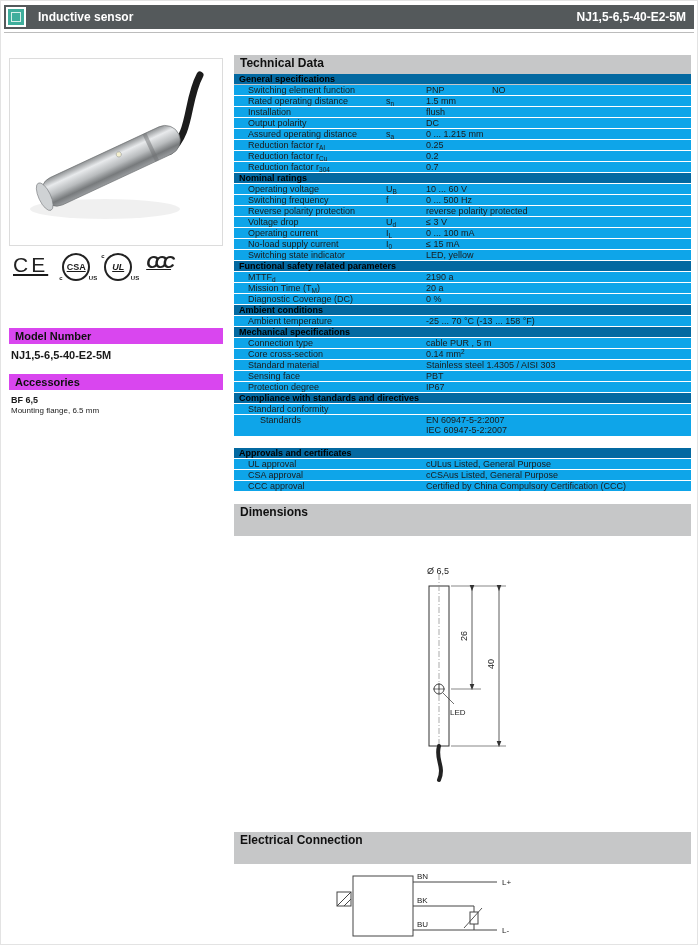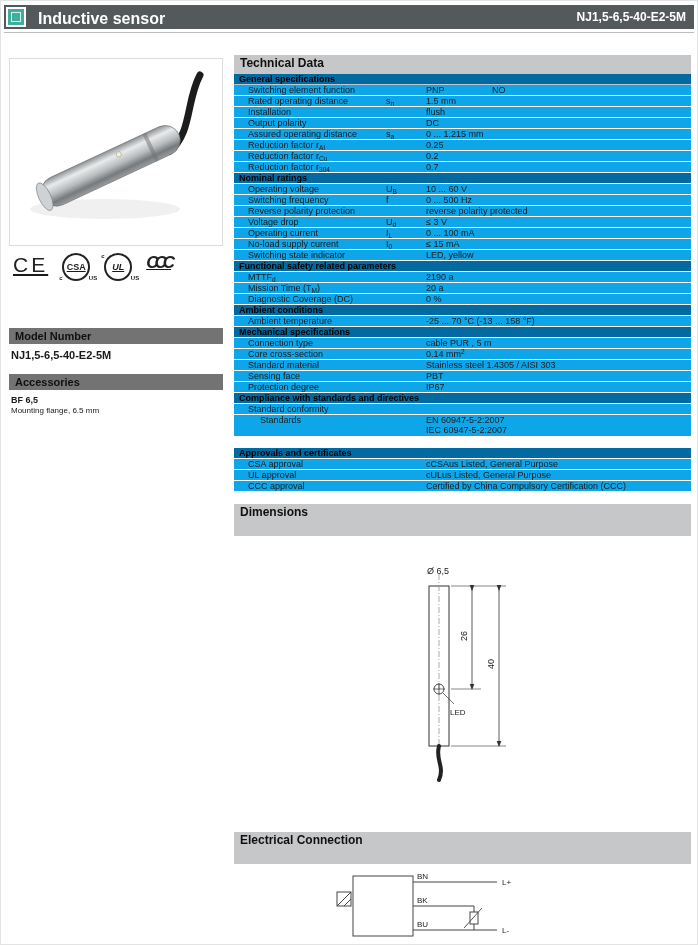--- a/index.html
+++ b/index.html
@@ -5,36 +5,36 @@
   html,body{margin:0;padding:0;background:#fff;}
   #page{position:relative;width:698px;height:945px;background:#ffffff;
         font-family:"Liberation Sans",sans-serif;color:#1a1a1a;overflow:hidden;
         border:1px solid #e3e3e3;box-sizing:border-box;}
 
   
   .topbar{position:absolute;left:3px;right:3px;top:4px;height:24px;background:#54595b;}
   .topbar-icon{position:absolute;left:2px;top:2px;width:20px;height:20px;background:#3fae9c;
                border:2px solid #fff;box-sizing:border-box;}
   .topbar-icon:after{content:"";position:absolute;left:3px;top:3px;right:3px;bottom:3px;border:1px solid #d6efe9;}
-  .topbar-title{position:absolute;left:34px;top:5px;color:#fff;font-weight:bold;font-size:16px;}
+  .topbar-title{position:absolute;left:34px;top:5px;color:#fff;font-weight:bold;font-size:12px;}
   .topbar-model{position:absolute;right:8px;top:5px;color:#fff;font-weight:bold;font-size:12px;}
   .toprule{position:absolute;left:3px;right:3px;top:31px;height:1px;background:#bcbcbc;}
 
   
   .photo{position:absolute;left:8px;top:57px;width:214px;height:188px;border:1px solid #dcdcdc;
          box-sizing:border-box;background:#fff;}
   .certs{position:absolute;left:12px;top:252px;width:210px;height:46px;display:flex;gap:14px;text-decoration:underline;}
   .ce-mark{font-size:21px;letter-spacing:3px;color:#222;}
   .circle-logo{position:relative;width:28px;height:28px;border:2px solid #222;border-radius:50%;
                display:flex;align-items:center;justify-content:center;box-sizing:border-box;}
   .circle-logo .inner{font-weight:bold;font-size:9px;}
   .tiny{position:absolute;font-size:6px;font-weight:bold;}
   .ccc-mark{font-size:17px;font-weight:bold;letter-spacing:-4px;color:#222;font-style:italic;padding-right:6px;}
 
-  .side-hdr{position:absolute;left:8px;width:214px;height:16px;background:#737373;
+  .side-hdr{position:absolute;left:8px;width:214px;height:16px;background:#d946ef;
             font-weight:bold;font-size:11px;line-height:16px;padding-left:6px;box-sizing:border-box;color:#101010;}
   .side-text-bold{position:absolute;left:10px;font-weight:bold;font-size:11px;}
   .acc-name{position:absolute;left:10px;font-weight:bold;font-size:9px;}
   .acc-desc{position:absolute;left:10px;font-size:8px;color:#222;}
 
   
   .main-hdr{position:absolute;left:233px;width:457px;height:32px;background:#c6c7c8;
             font-weight:bold;font-size:12px;line-height:16px;padding-left:6px;box-sizing:border-box;color:#101010;}
 
   #tech-table{position:absolute;left:233px;top:73px;width:457px;}
@@ -268,29 +268,29 @@
 
   </div>
       <div class="t-row tall">
     <span class="t-label" style="left: 26px;"><span class="lbl">Standards</span></span>
     <span class="t-sym"></span>
     <span class="t-val"><span class="val">EN 60947-5-2:2007</span><span class="val2line">IEC 60947-5-2:2007</span></span>
 
   </div>
       <div class="sec-hdr" style="margin-top: 12px;">Approvals and certificates</div>
       <div class="t-row">
+    <span class="t-label"><span class="lbl">UL approval</span></span>
+    <span class="t-sym"></span>
+    <span class="t-val"><span class="val">cULus Listed, General Purpose</span></span>
+
+  </div>
+      <div class="t-row">
     <span class="t-label"><span class="lbl">CSA approval</span></span>
     <span class="t-sym"></span>
     <span class="t-val"><span class="val">cCSAus Listed, General Purpose</span></span>
-
-  </div>
-      <div class="t-row">
-    <span class="t-label"><span class="lbl">UL approval</span></span>
-    <span class="t-sym"></span>
-    <span class="t-val"><span class="val">cULus Listed, General Purpose</span></span>
 
   </div>
       <div class="t-row">
     <span class="t-label"><span class="lbl">CCC approval</span></span>
     <span class="t-sym"></span>
     <span class="t-val"><span class="val">Certified by China Compulsory Certification (CCC)</span></span>
 
   </div>
     </div>
 

